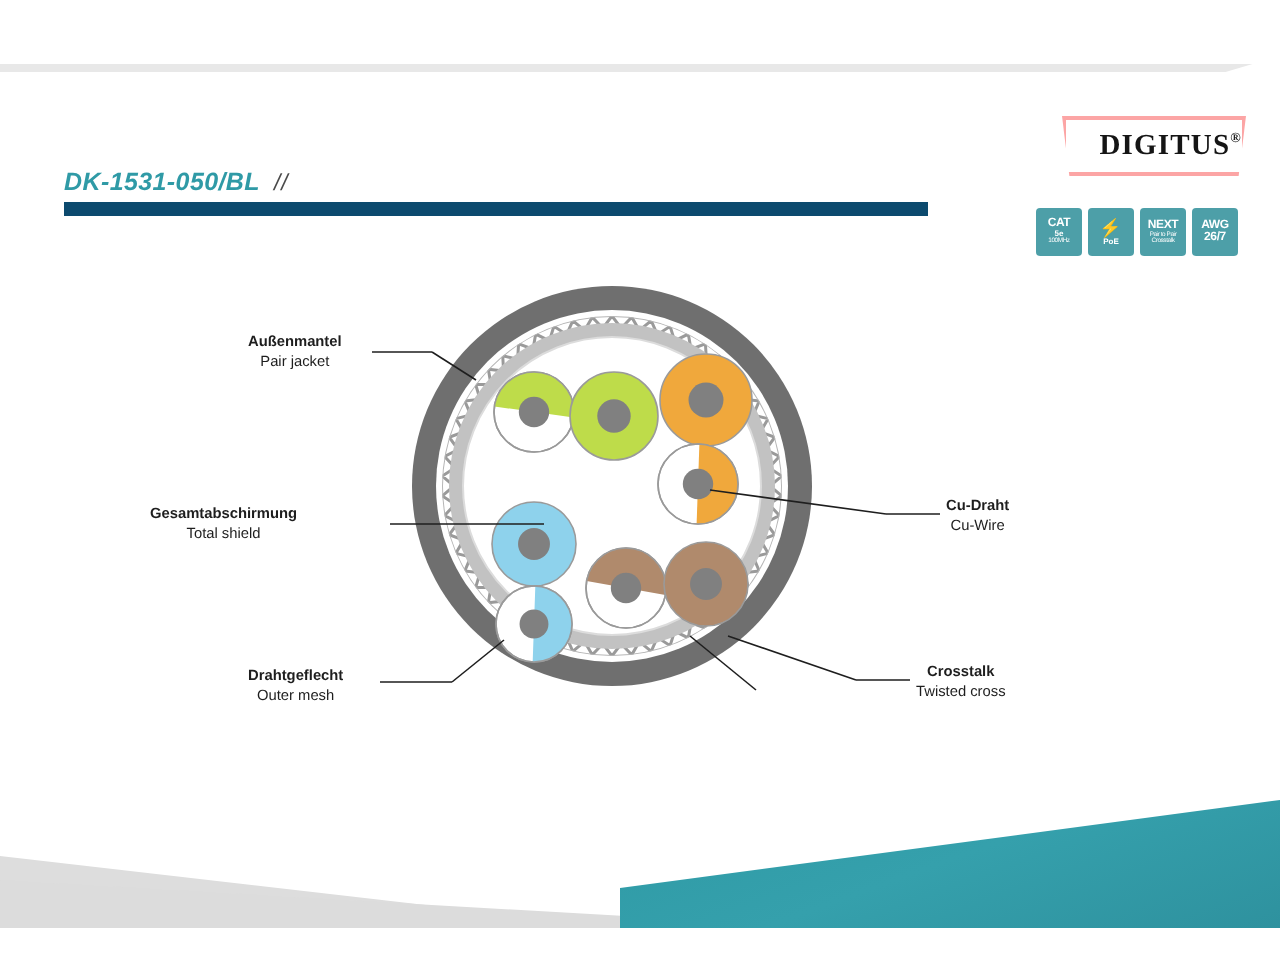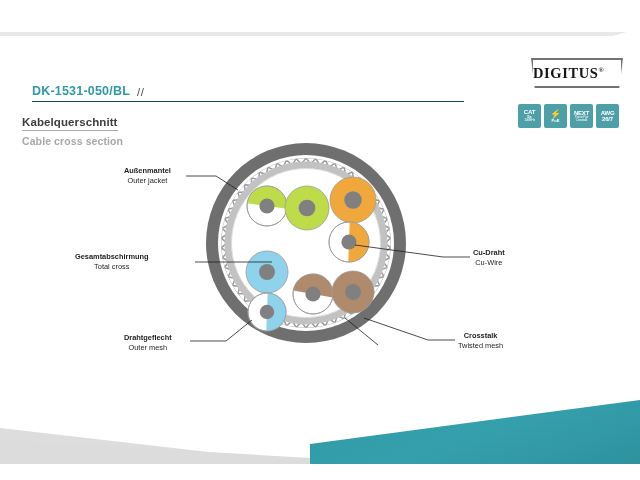--- a/index.html
+++ b/index.html
@@ -91,23 +91,24 @@
   
   #header {
     position: absolute;
     left: 32px; top: 84px;
     width: 480px;
   }
   .partnum-row {
     display: flex;
     align-items: flex-end;
     gap: 7px;
-    border-bottom: 1px solid #0c4a6e;
+    border-bottom: 7px solid #0c4a6e;
     padding-bottom: 3px;
     width: 432px;
+    font-style: italic;
   }
   .partnum {
     font-size: 12.5px;
     font-weight: bold;
     color: #2f9aa6;
     letter-spacing: 0.2px;
   }
   .slashes {
     font-size: 11.5px;
     color: #4a4a4a;
@@ -139,26 +140,26 @@
     color: #a8a8a8;
     margin-top: 4px;
     letter-spacing: 0.1px;
   }
 
   
   #logo {
     position: absolute;
     left: 531px; top: 58px;
     width: 88px; height: 26px;
-    border: 2px solid #737373;
+    border: 2px solid #fca5a5;
     background: #ffffff;
     clip-path: polygon(0 0, 100% 0, 96% 100%, 4% 100%);
     display: flex;
     align-items: center;
-    justify-content: flex-start;
+    justify-content: flex-end;
   }
   .logo-text {
     font-family: "Liberation Serif", serif;
     font-size: 14.5px;
     font-weight: bold;
     color: #151515;
     letter-spacing: 0.6px;
   }
   .logo-reg {
     font-size: 7px;
@@ -244,24 +245,20 @@
   <div class="band-teal"></div>
   <div class="band-teal-white-strip"></div>
 
   <div id="header">
     <div class="partnum-row">
       <span class="partnum">DK-1531-050/BL</span>
       <span class="slashes">//</span>
     </div>
   </div>
 
-  <div id="section-title">
-    <div class="sec-de">Kabelquerschnitt</div>
-    <div class="sec-en">Cable cross section</div>
-  </div>
 
   <div id="logo">
     <span class="logo-text"><span>DIGITUS</span><span class="logo-reg">®</span></span>
   </div>
 
   <div id="badges">
     <div class="badge">
       <span class="b1">CAT</span>
       <span class="b2">5e</span>
       <span class="b3">100MHz</span>
@@ -368,32 +365,32 @@
       <line x1="443" y1="257" x2="470" y2="257"></line>
       <line x1="355" y1="245" x2="443" y2="257"></line>
       <line x1="428" y1="340" x2="455" y2="340"></line>
       <line x1="364" y1="318" x2="428" y2="340"></line>
       <line x1="345" y1="318" x2="378" y2="345"></line>
     </g>
   </svg>
 
   <div class="lbl l" id="lbl-outer">
     <div class="de">Außenmantel</div>
-    <div class="en">Outer jacket</div>
+    <div class="en">Pair jacket</div>
   </div>
   <div class="lbl l" id="lbl-shield">
     <div class="de">Gesamtabschirmung</div>
-    <div class="en">Total cross</div>
+    <div class="en">Total shield</div>
   </div>
   <div class="lbl l" id="lbl-mesh">
     <div class="de">Drahtgeflecht</div>
     <div class="en">Outer mesh</div>
   </div>
   <div class="lbl r" id="lbl-cu">
     <div class="de">Cu-Draht</div>
     <div class="en">Cu-Wire</div>
   </div>
   <div class="lbl r" id="lbl-pair">
     <div class="de">Crosstalk</div>
-    <div class="en">Twisted mesh</div>
+    <div class="en">Twisted cross</div>
   </div>
 
 </div>
 
 </body></html>

